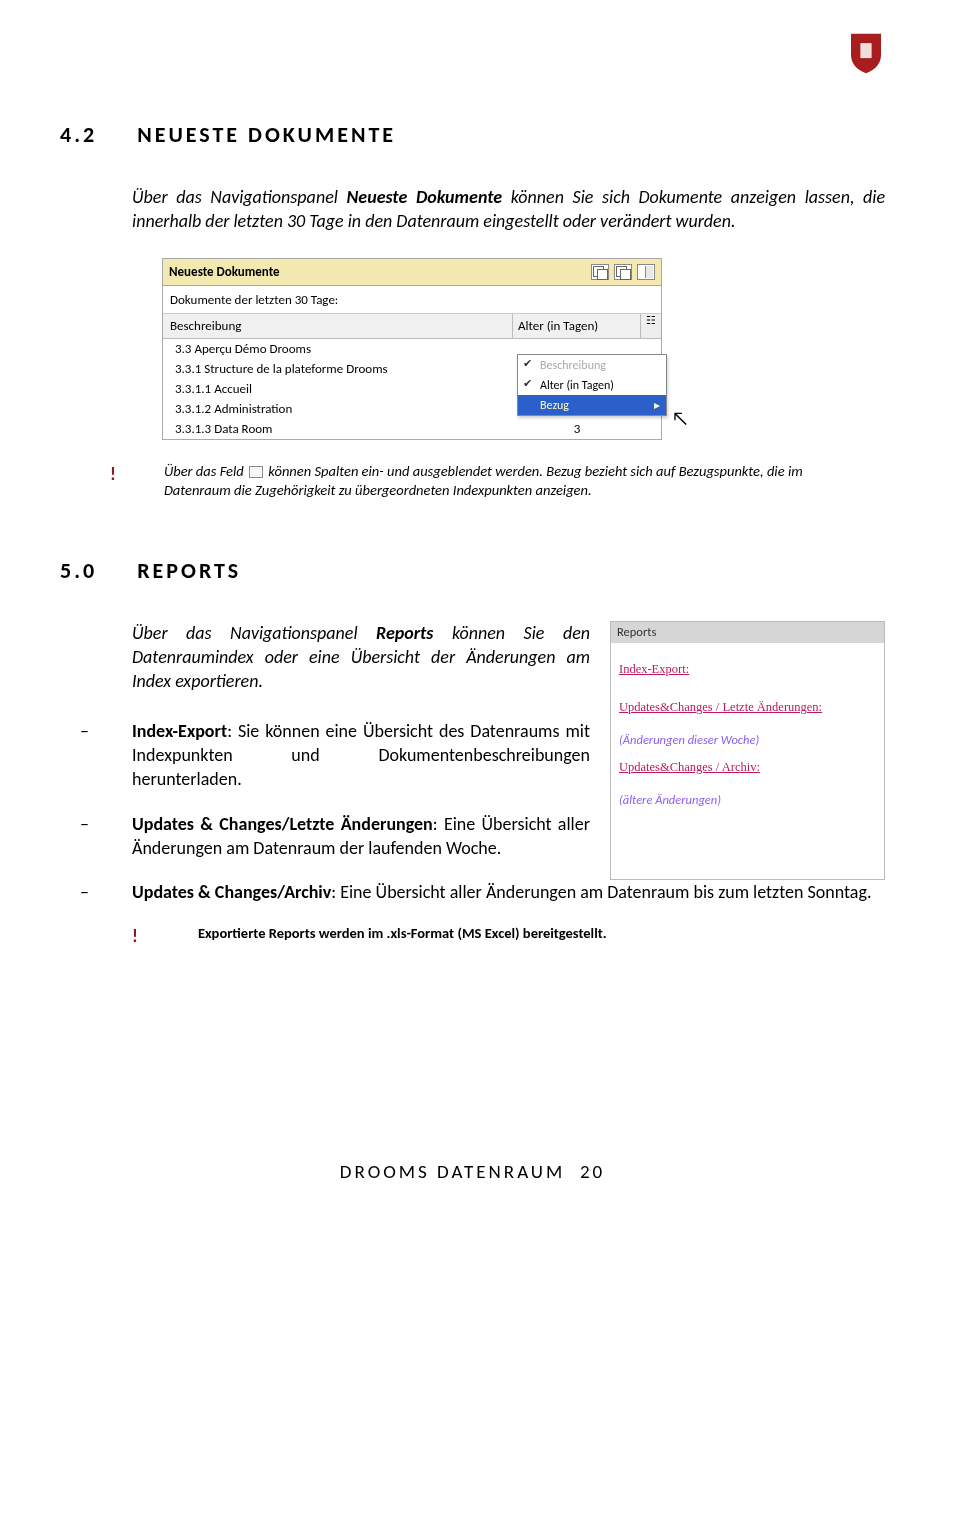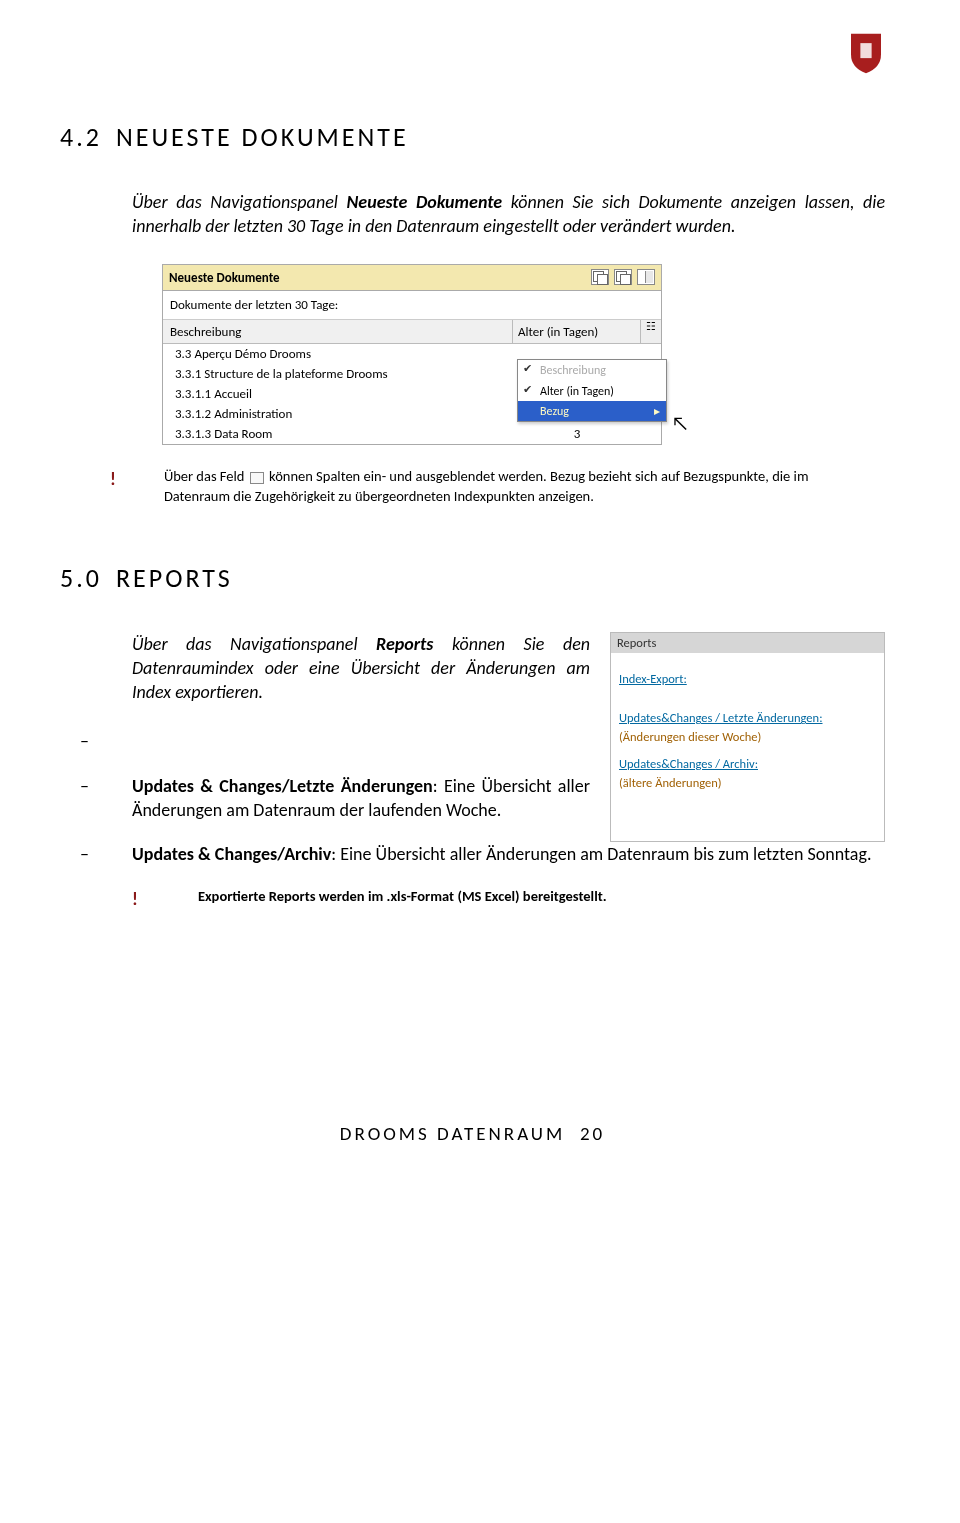--- a/index.html
+++ b/index.html
@@ -7,25 +7,26 @@
       font-family: Calibri, Arial, sans-serif;
       background: #fff;
       width: 960px;
       padding: 30px 75px 60px 60px;
       color: #000;
       line-height: 1.35;
       font-size: 18px;
     }
     .logo { float: right; width: 38px; height: 45px; }
     .section-heading {
-      font-size: 26px;
+      font-size: 22px;
       letter-spacing: 3px;
       margin: 90px 0 35px 0;
       display: flex;
-      gap: 14px;
+      gap: 40px;
+      font-weight: bold;
     }
     .section-heading.second { margin-top: 55px; }
     .para {
       margin-left: 72px;
       text-align: justify;
       margin-bottom: 25px;
       font-style: italic;
     }
     .ui-fig1 {
       margin: 22px 0 22px 102px;
@@ -78,39 +79,39 @@
     .ui-fig1 .ctx .mi.dim{ color:#aaa;}
     .ui-fig1 .ctx .mi.sel{ background:#2b5fc9; color:#fef9c3;}
     .ui-fig1 .ctx .mi.sel::after{content:"▸"; float:right;}
     .ui-fig1 .cursor { position:absolute; right:-28px; top:66px; font-size:20px; }
 
     .note-line {
       margin: 18px 20px 10px 50px;
       display: flex;
     }
     .note-line .bang { color:#8a1a1a; font-weight:bold; margin-right:48px; }
-    .note-line .t { font-size:14.5px; }
+    .note-line .t { font-size:14.5px;font-style:italic; }
     .note-line .tiny-icon{
       display:inline-block; width:14px; height:12px; border:1px solid #888; vertical-align:middle;
       background:#f8f8f8; margin:0 2px;
     }
 
     .two-col { display:flex; margin-top:10px; }
     .left-col { flex:1; }
     .right-panel {
       width: 275px;
       border:1px solid #bbb;
       font-size: 12.5px;
       background:#fff;
       margin-left:20px;
     }
     .right-panel .rp-head{ background:#d6d6d6; padding:2px 6px; font-weight:normal; color:#333; }
     .right-panel .rp-body{ padding:8px 8px 18px 8px; }
-    .right-panel .link{ color:#0369a1; text-decoration:underline; display:block; margin-top:10px;}
-    .right-panel .ital{ color:#a16207; margin-top:2px;}
+    .right-panel .link{ color:#be185d; text-decoration:underline; display:block; margin-top:10px;font-family:Liberation Serif, serif;}
+    .right-panel .ital{ font-style:italic; color:#8b5cf6; margin-top:16px;}
 
     .bullet-item{ display:flex; margin:0 0 20px 0; }
     .dash{ width:72px; padding-left:20px; font-size:18px;}
     .bullet-body{ flex:1; text-align:justify; }
     .bullet-item.first{ margin-top:6px;}
     .under-note{ margin-left:72px; margin-top:14px; display:flex;}
     .under-note .bang{ color:#8a1a1a; font-weight:bold; margin-right:60px;}
     .under-note .t{ font-size:14.5px;font-weight:bold;}
 
     .footer{
@@ -195,20 +196,21 @@
   <span>REPORTS</span>
 </div>
 
 <div class="two-col">
   <div class="left-col">
     <p class="para">
       <span>Über das Navigationspanel </span><b>Reports</b><span> können Sie den Datenraumindex oder eine Übersicht der Änderungen am Index exportieren.</span>
     </p>
     <div class="bullet-item first">
       <div class="dash">–</div>
+      <div class="bullet-body"><b>Index-Export</b><span>: Sie können eine Übersicht des Datenraums mit Indexpunkten und Dokumentenbeschreibungen herunterladen.</span></div>
     </div>
     <div class="bullet-item">
       <div class="dash">–</div>
       <div class="bullet-body"><b>Updates &amp; Changes/Letzte Änderungen</b><span>: Eine Übersicht aller Änderungen am Datenraum der laufenden Woche.</span></div>
     </div>
   </div>
   <div class="right-panel">
     <div class="rp-head">Reports</div>
     <div class="rp-body">
       <span class="link">Index-Export:</span>

